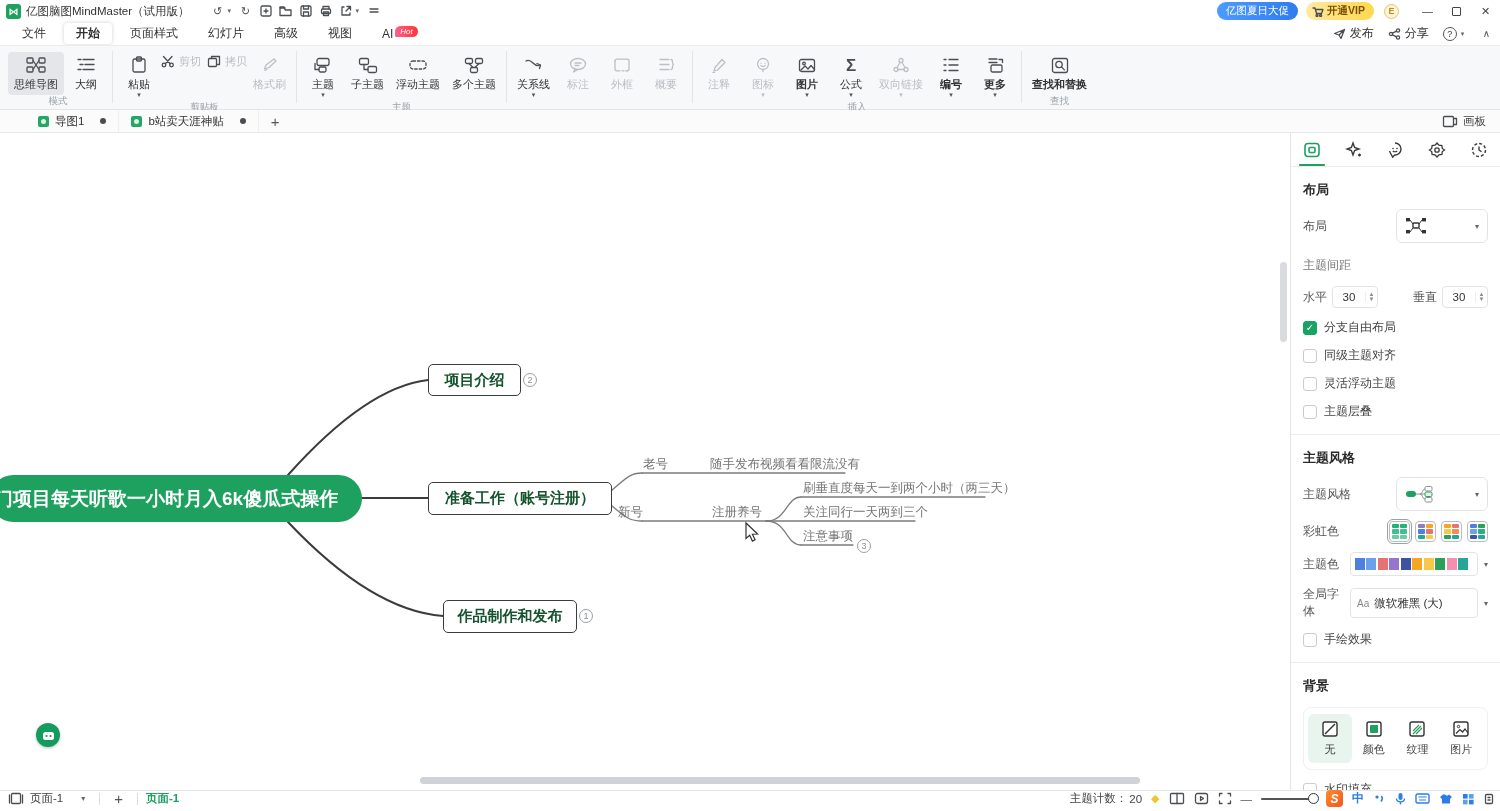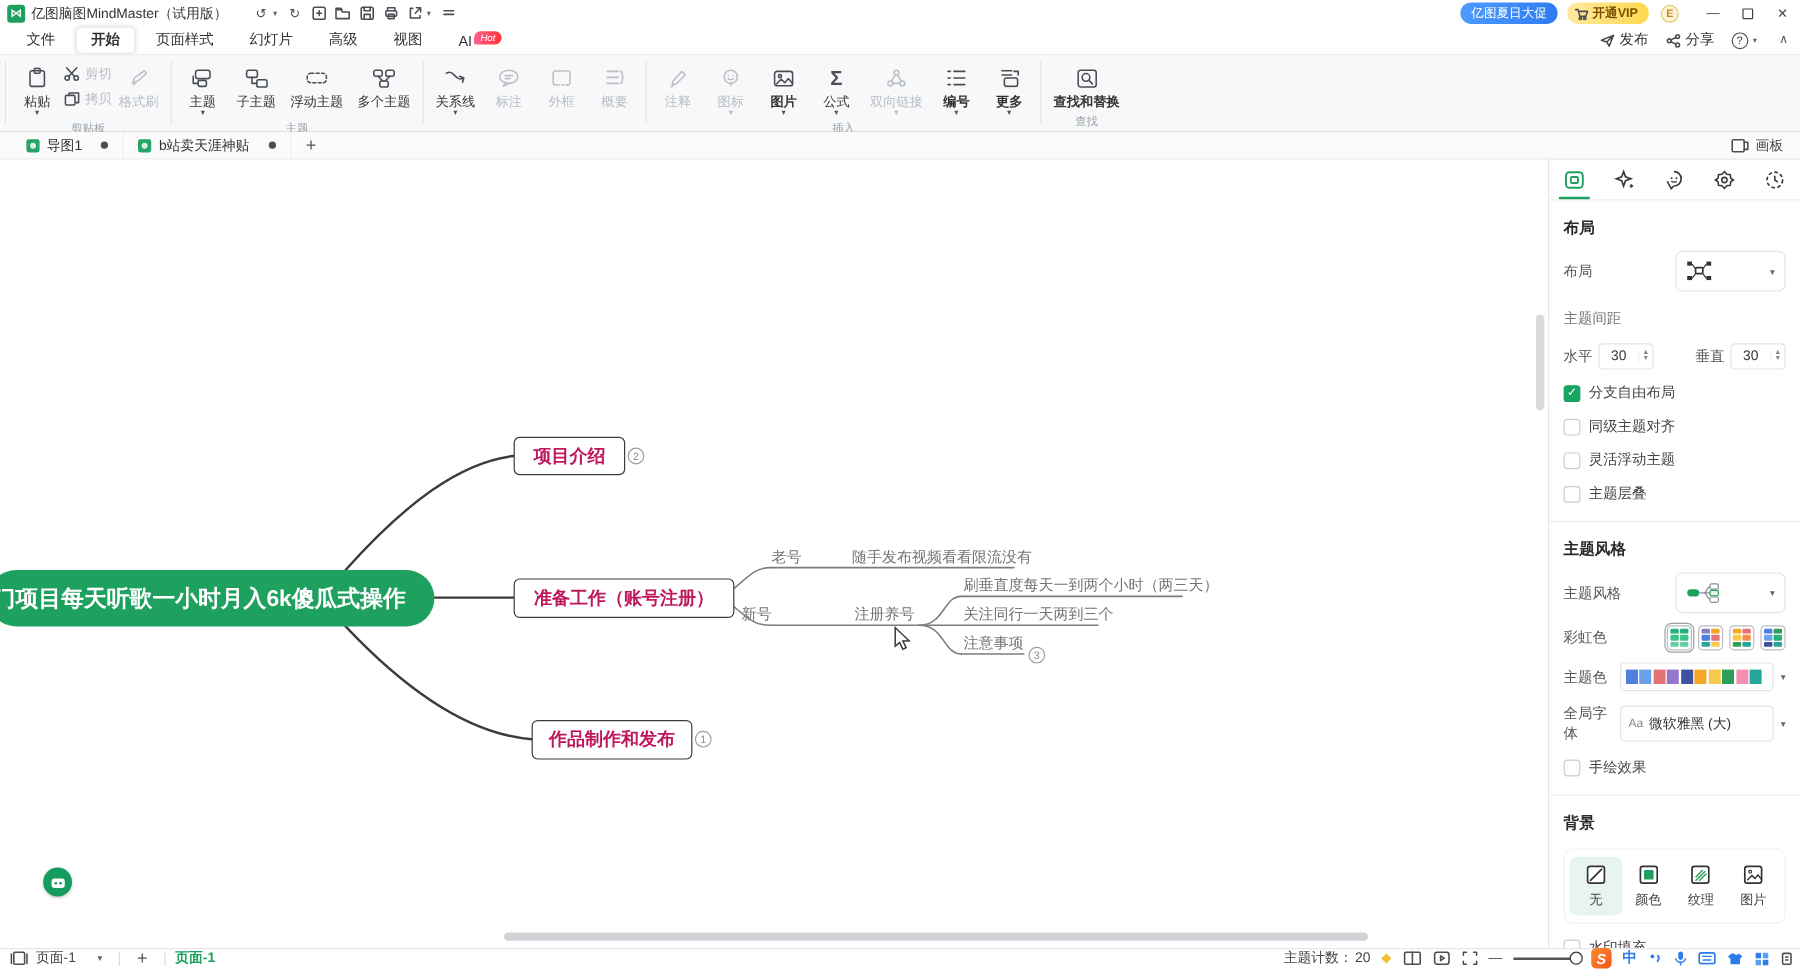--- a/index.html
+++ b/index.html
@@ -34,38 +34,38 @@
   .rgroup .btns { flex:1; display:flex; align-items:flex-start; padding-top:6px; }
   .glabel { text-align:center; font-size:9.5px; color:#9aa0a6; height:15px; }
   .gsep { width:1px; background:#e3e4e6; height:52px; margin-top:5px; }
   .rbtn { display:flex; flex-direction:column; align-items:center; padding:3px 6px; border-radius:4px; min-width:44px; }
   .rbtn .ric { height:20px; display:flex; align-items:center; justify-content:center; }
   .rbtn .rlb { font-size:11px; color:#333; white-space:nowrap; margin-top:2px; }
   .rbtn .rc { font-size:7px; color:#555; line-height:6px; }
   .rbtn.sel { background:#e4e6e9; }
   .rbtn.dis .rlb, .rbtn.dis .rc { color:#b9bdc2; }
   .rbtn.dis svg * { stroke:#bcc0c4 !important; fill:none; }
-  .smallstack { display:flex; flex-direction:column; justify-content:flex-start; gap:6px; padding-top:2px; }
+  .smallstack { display:flex; flex-direction:row; justify-content:flex-start; gap:6px; padding-top:2px; }
   .srow { display:flex; align-items:center; gap:4px; font-size:11px; color:#b9bdc2; }
   svg.ic * { stroke:#4a4d52; stroke-width:1.3; fill:none; stroke-linecap:round; stroke-linejoin:round; }
   .sigma { font-size:17px; color:#4a4d52; font-weight:bold; line-height:1; }
 
   
-  .doctabs { height:23px; background:#fbfbfc; border-bottom:1px solid #e6e7e9; display:flex; align-items:center; padding-left:10px; position:relative; }
+  .doctabs { height:23px; background:#fbfbfc; border-bottom:1px solid #e6e7e9; display:flex; align-items:center; padding-left:26px; position:relative; }
   .dtab { display:flex; align-items:center; gap:6px; font-size:11.5px; color:#333; padding:0 12px; height:100%; border-right:1px solid #eee; }
   .dticon { width:11px; height:11px; background:#27a566; border-radius:2px; position:relative; }
   .dticon:after { content:""; position:absolute; left:3px; top:3px; width:5px; height:5px; border-radius:50%; background:#d9f2e5; }
   .ddot { width:6px; height:6px; border-radius:50%; background:#4a4d52; margin-left:10px; }
   .dplus { font-size:15px; color:#555; padding:0 12px; }
   .board { position:absolute; right:14px; display:flex; align-items:center; gap:5px; font-size:11.5px; color:#444; }
 
   
   .main { height:657px; display:flex; }
   .canvas { width:1290px; position:relative; background:#fff; overflow:hidden; }
-  .mnode { position:absolute; border:1.8px solid #3c3c3c; background:#fff; border-radius:5px; display:flex; align-items:center; justify-content:center; font-weight:bold; font-size:15px; color:#be185d; white-space:nowrap; }
+  .mnode { position:absolute; border:1.8px solid #3c3c3c; background:#fff; border-radius:5px; display:flex; align-items:center; justify-content:center; font-weight:bold; font-size:15px; color:#14532d; white-space:nowrap; }
   .rootnode { position:absolute; background:#1ea05f; color:#fff; border-radius:26px; display:flex; align-items:center; font-weight:bold; font-size:19px; white-space:nowrap; padding-left:4px; overflow:visible; }
   .mlabel { position:absolute; font-size:12.5px; color:#737373; white-space:nowrap; }
   .badge { position:absolute; width:14px; height:14px; border:1px solid #9aa0a6; border-radius:50%; color:#8a8f94; font-size:9px; display:flex; align-items:center; justify-content:center; background:#fff; }
   .vscroll { position:absolute; right:3px; top:129px; width:7px; height:80px; background:#d9dbde; border-radius:4px; }
   .hscroll { position:absolute; left:420px; top:644px; width:720px; height:7px; background:#cfd2d6; border-radius:4px; }
   .aibubble { position:absolute; left:36px; top:590px; width:24px; height:24px; border-radius:50%; background:#149c5e; display:flex; align-items:center; justify-content:center; box-shadow:0 1px 3px rgba(0,0,0,.25); }
 
   
   .sidebar { width:210px; border-left:1px solid #e5e6e8; background:#fff; padding:0 12px; overflow:hidden; }
   .stabs { display:flex; height:34px; margin:0 -12px; border-bottom:1px solid #ededee; }
@@ -202,20 +202,45 @@
     </div>
     <div class="mb-item">
         <span class="helpc">?</span>
         <span class="tiny-caret">▾</span>
       </div>
     <div style="font-size:10px;color:#555;">∧</div>
   </div>
 </div>
 
 <div class="ribbon">
+  <div class="rgroup">
+    <div class="btns">
+      <div class="rbtn sel">
+        <div class="ric">
+            <svg class="ic" width="20" height="18">
+              <rect x="1" y="2" width="6" height="5" rx="1"></rect>
+              <rect x="13" y="2" width="6" height="5" rx="1"></rect>
+              <rect x="1" y="11" width="6" height="5" rx="1"></rect>
+              <rect x="13" y="11" width="6" height="5" rx="1"></rect>
+              <path d="M7 4.5L13 13.5M13 4.5L7 13.5"></path>
+            </svg>
+          </div>
+        <div class="rlb">思维导图</div>
+      </div>
+      <div class="rbtn">
+        <div class="ric">
+            <svg class="ic" width="18" height="16">
+              <path d="M1 2.5h3M6 2.5h11M3 7.5h3M8 7.5h9M1 12.5h3M6 12.5h11"></path>
+            </svg>
+          </div>
+        <div class="rlb">大纲</div>
+      </div>
+    </div>
+    <div class="glabel">模式</div>
+  </div>
   <div class="gsep"></div>
 
   <div class="rgroup">
     <div class="btns">
       <div class="rbtn">
         <div class="ric">
             <svg class="ic" width="16" height="18">
               <rect x="2" y="3" width="12" height="13" rx="1.5"></rect>
               <rect x="5.5" y="1" width="5" height="4" rx="1"></rect>
             </svg>

